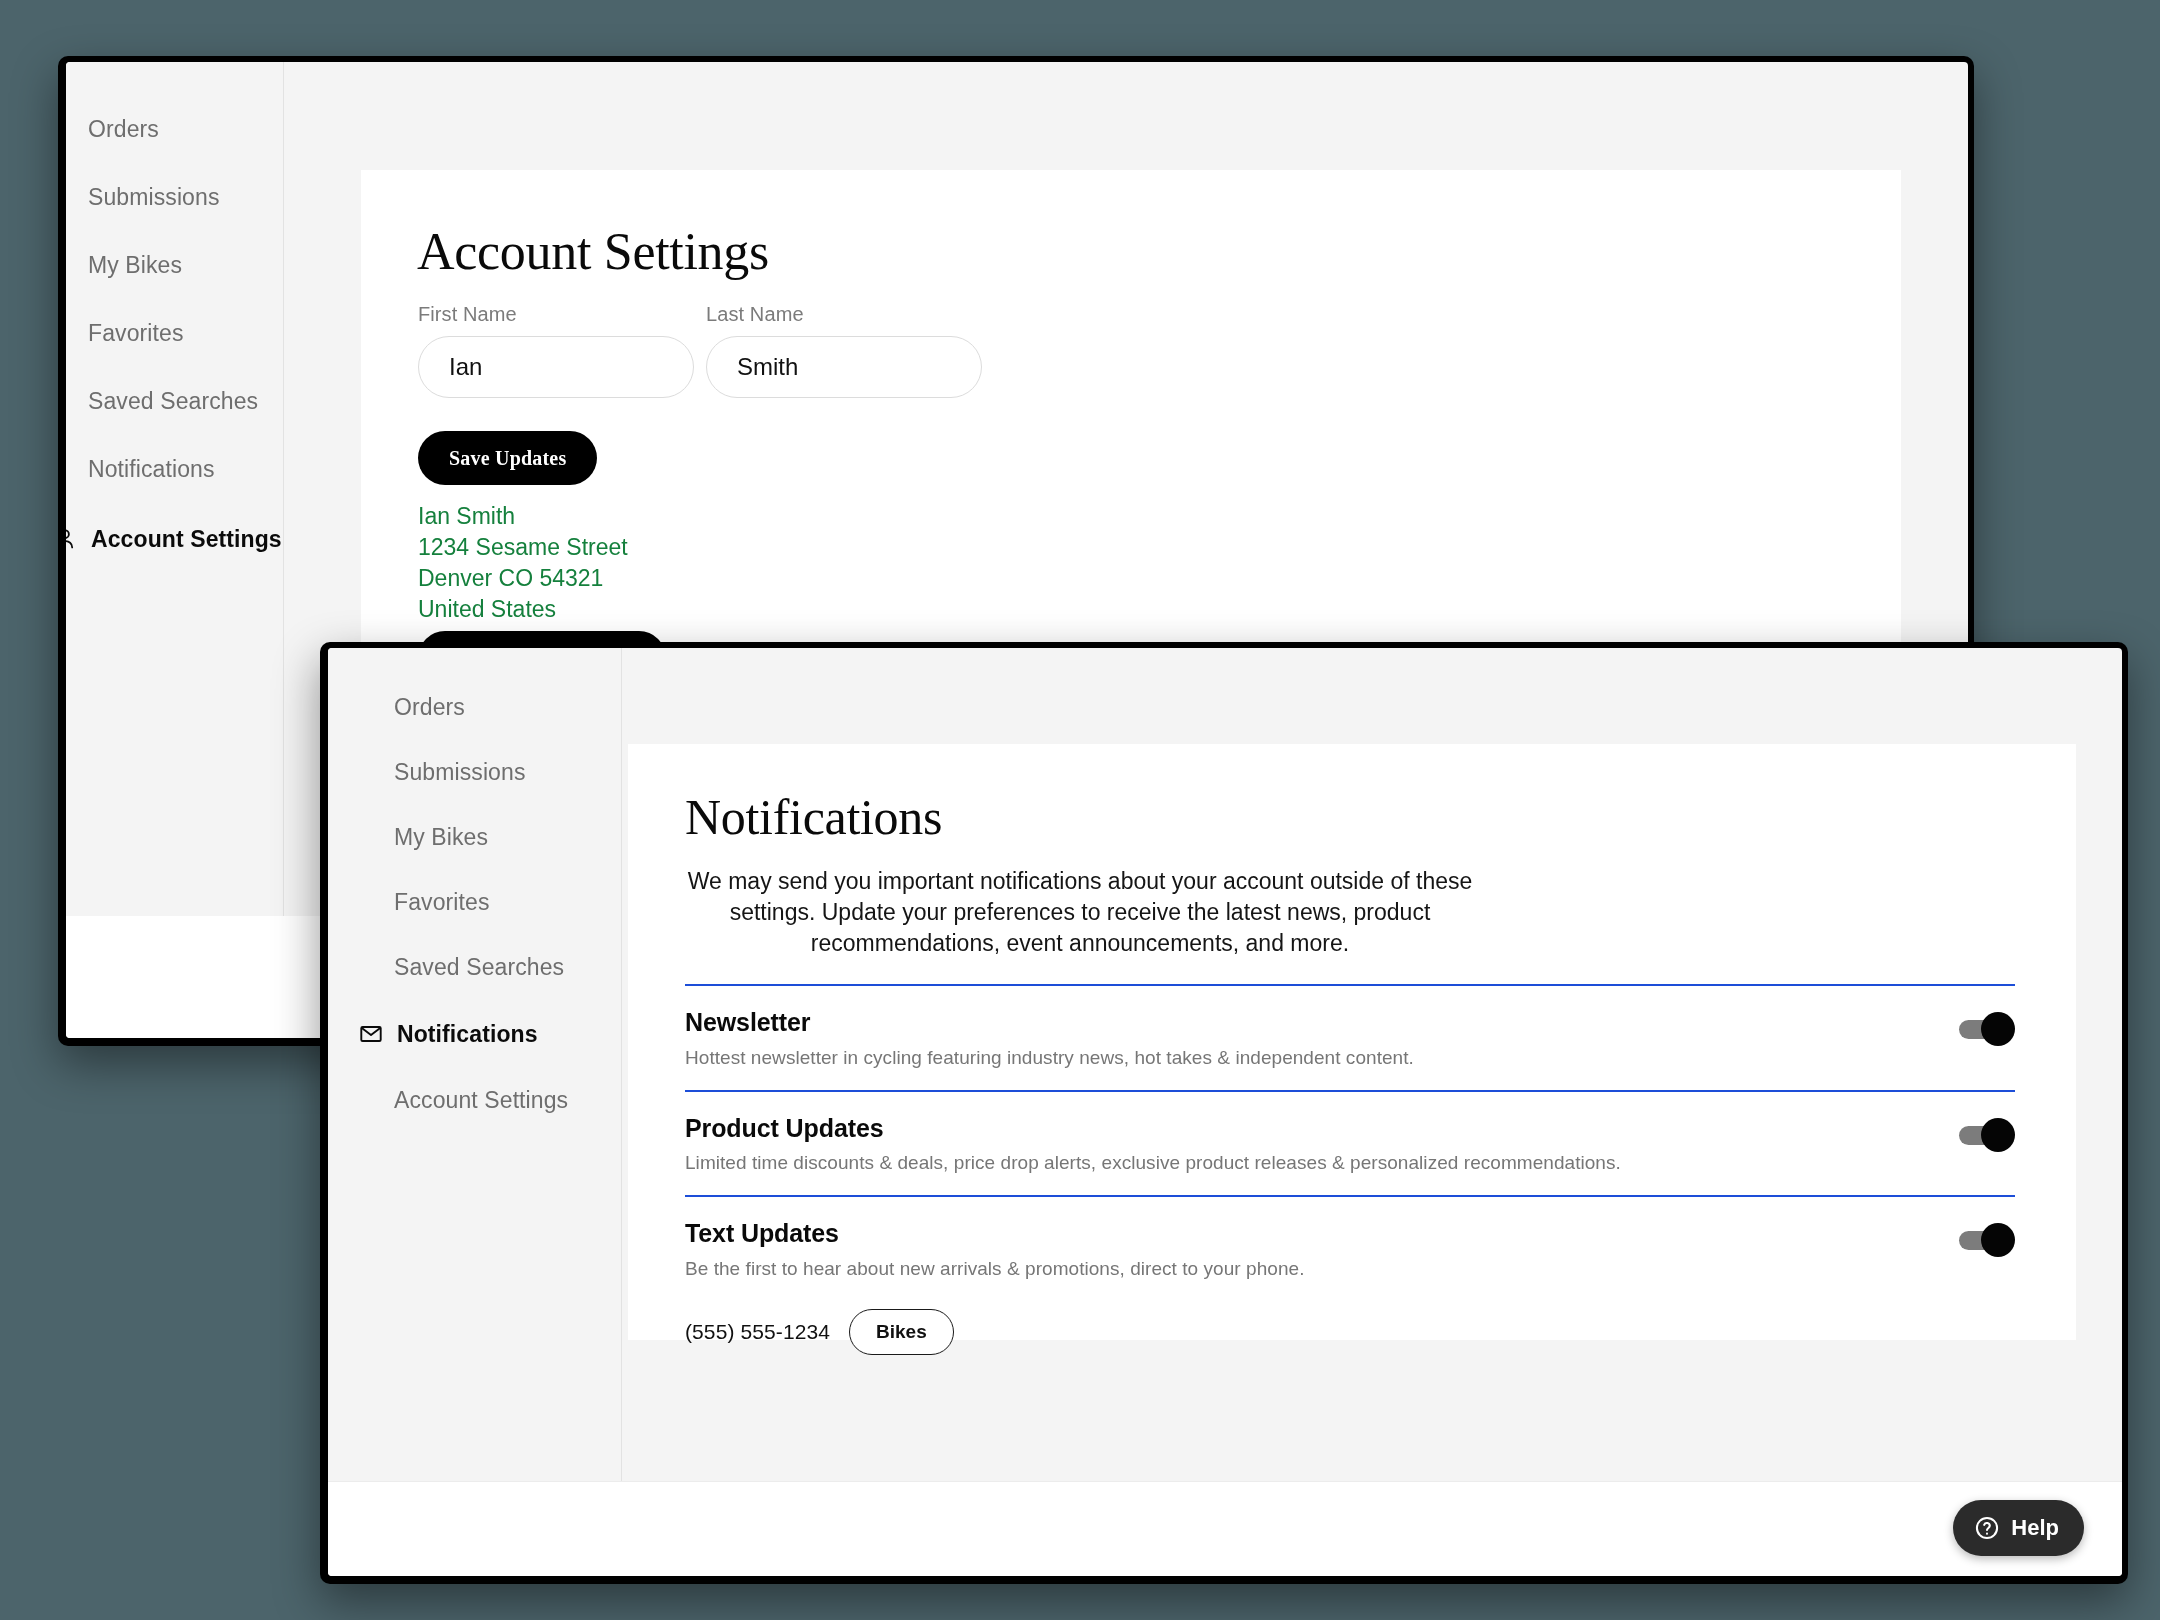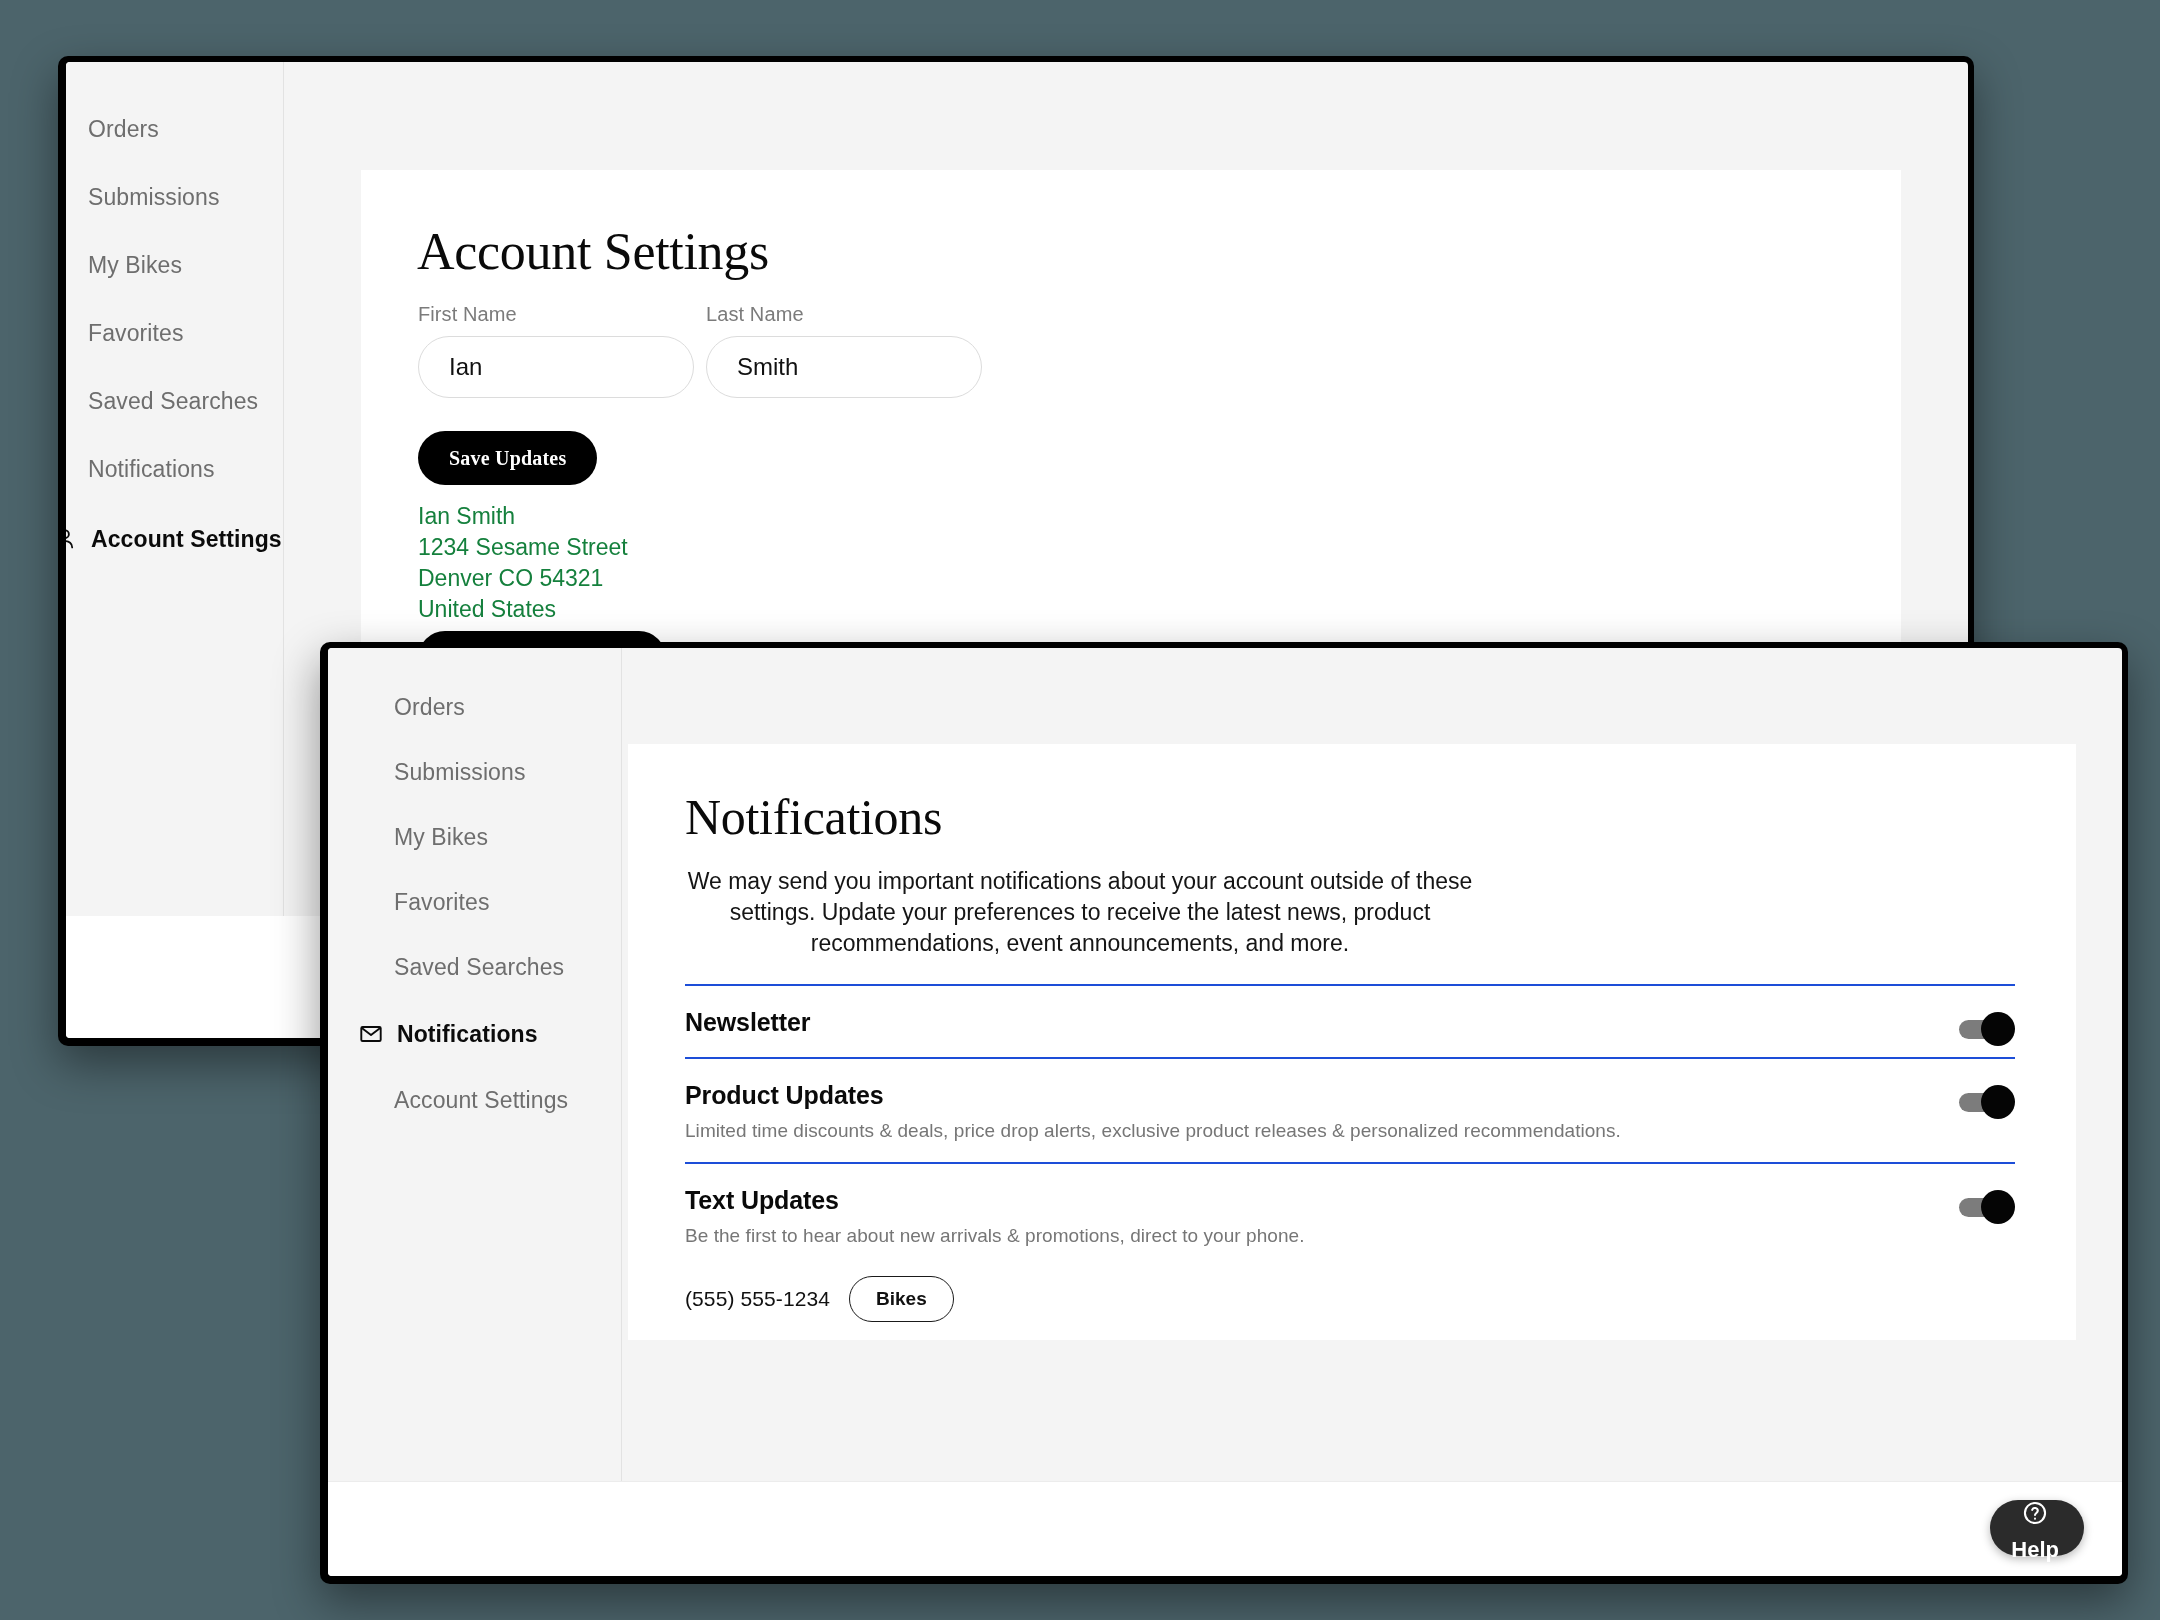--- a/index.html
+++ b/index.html
@@ -250,21 +250,20 @@
     gap: 11px;
     height: 56px;
     padding: 0 25px 0 21px;
     border-radius: 30px;
     background: #2b2b2b;
     color: #fff;
     font-size: 22px;
     font-weight: 700;
     cursor: pointer;
     box-shadow: 0 3px 10px rgba(0,0,0,0.28);
-    flex-direction: column;
   }
   .help-btn svg { display: block; }
 </style>
 </head>
 <body>
 
 <div class="stage">
 
   <div class="window" id="window-account">
     <div class="window-inner">
@@ -369,20 +368,21 @@
       <div class="card" style="left:300px;top:96px;width:1448px;height:596px;">
 
         <h2 class="page-title" style="position:absolute;left:57px;top:44px;font-size:50px;">Notifications</h2>
 
         <p class="intro" style="position:absolute;left:57px;top:122px;">We may send you important notifications about your account outside of these settings. Update your preferences to receive the latest news, product recommendations, event announcements, and more.</p>
 
         <div style="position:absolute;left:57px;top:240px;width:1330px;">
 
           <div class="pref-row">
             <div class="pref-name">Newsletter</div>
+            <div class="pref-desc">Hottest newsletter in cycling featuring industry news, hot takes &amp; independent content.</div>
             <div class="toggle">
               <span class="track"></span>
               <span class="knob"></span>
             </div>
           </div>
 
           <div class="pref-row">
             <div class="pref-name">Product Updates</div>
             <div class="pref-desc">Limited time discounts &amp; deals, price drop alerts, exclusive product releases &amp; personalized recommendations.</div>
             <div class="toggle">

